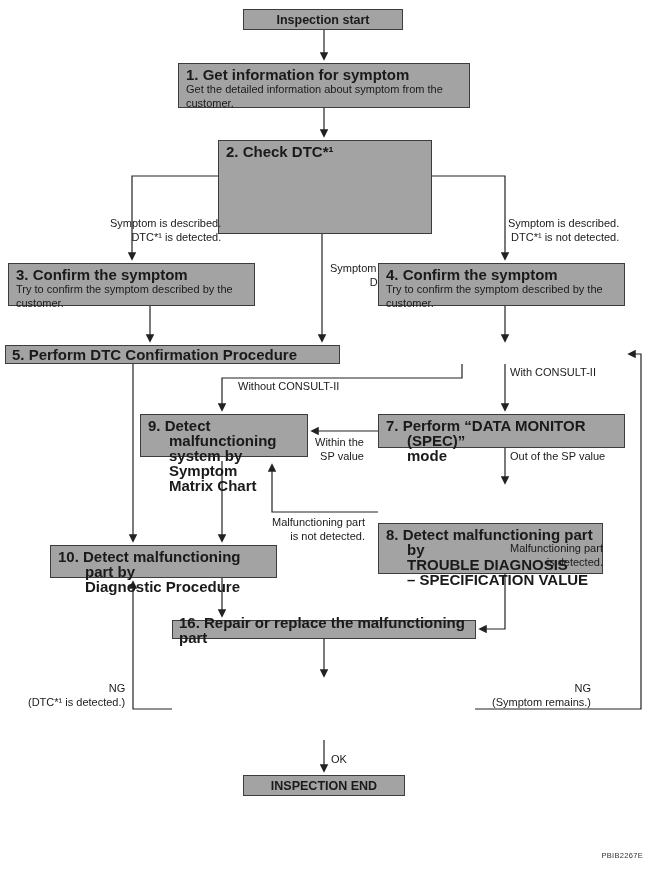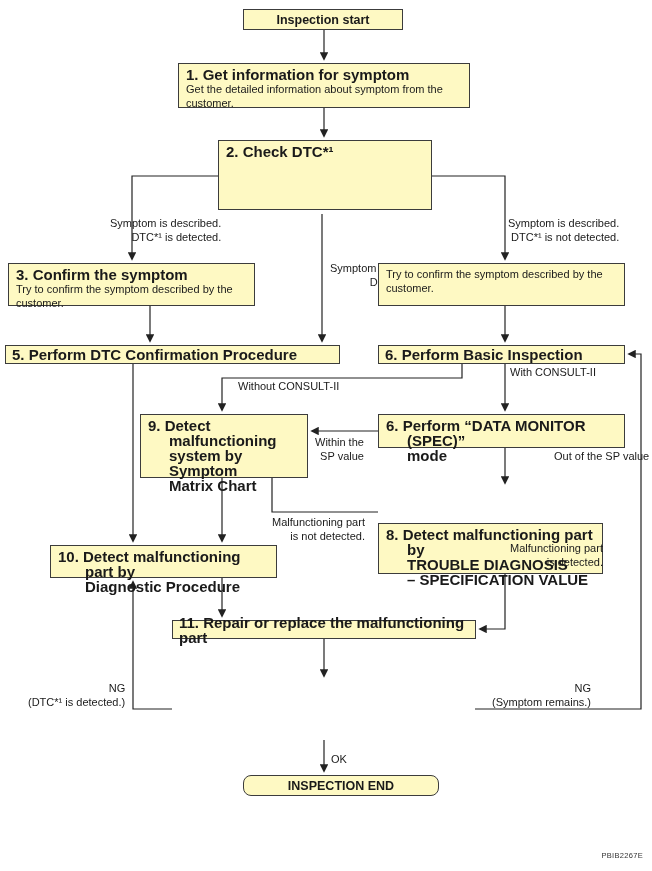--- a/index.html
+++ b/index.html
@@ -1,51 +1,51 @@
 <!DOCTYPE html>
 <html><head>
 <meta charset="utf-8">
 <style>
   html,body{margin:0;padding:0;background:#fff;}
   #page{position:relative;width:652px;height:871px;background:#fff;
         font-family:"Liberation Sans",sans-serif;color:#1a1a1a;overflow:hidden;}
   #wires{position:absolute;left:0;top:0;width:652px;height:871px;}
-  .box{position:absolute;background:#fef9c3;border:1.5px solid #3c3c3c;box-sizing:border-box;
+  .box{position:absolute;background:#a3a3a3;border:1.5px solid #3c3c3c;box-sizing:border-box;
        padding:3px 7px;}
   .title{font-weight:700;font-size:15px;line-height:15px;white-space:pre-line;}
   .body{font-size:11px;line-height:13.5px;white-space:pre-line;margin-top:1px;}
   .oneline{display:flex;align-items:center;padding:0 6px;}
   .terminal{display:flex;align-items:center;justify-content:center;text-align:center;
             font-weight:700;font-size:12.5px;}
   .hang21{padding-left:21px;text-indent:-21px;}
   .hang27{padding-left:27px;text-indent:-27px;}
   .lbl{position:absolute;font-size:11px;line-height:13.5px;white-space:pre-line;text-align:right;}
   
   #b-start{left:243px;top:9px;width:160px;height:21px;}
-  #b-end{left:243px;top:775px;width:196px;height:21px;border-radius:8px;}
+  #b-end{left:243px;top:775px;width:162px;height:21px;}
   #b1{left:178px;top:63px;width:292px;height:45px;}
-  #b2{left:218px;top:140px;width:214px;height:70px;}
+  #b2{left:218px;top:140px;width:214px;height:94px;}
   #b3{left:8px;top:263px;width:247px;height:43px;}
   #b4{left:378px;top:263px;width:247px;height:43px;}
   #b5{left:5px;top:345px;width:335px;height:19px;text-align:center;}
   #b6{left:378px;top:345px;width:247px;height:19px;}
-  #b9{left:140px;top:414px;width:168px;height:64px;}
+  #b9{left:140px;top:414px;width:168px;height:43px;}
   #b7{left:378px;top:414px;width:247px;height:34px;}
   #b8{left:378px;top:487px;width:225px;height:51px;margin-top:36px;}
   #b10{left:50px;top:545px;width:227px;height:33px;}
   #b11{left:172px;top:620px;width:304px;height:19px;}
   #b12{left:172px;top:680px;width:303px;height:60px;}
   
   #l-branch-left{left:110px;top:217px;}
   #l-branch-mid{left:330px;top:217px;margin-top:45px;}
   #l-branch-right{left:508px;top:217px;}
   #l-without{left:238px;top:380px;}
   #l-with{left:510px;top:366px;}
   #l-within{left:315px;top:436px;}
-  #l-outsp{left:510px;top:450px;margin-left:44px;}
+  #l-outsp{left:510px;top:450px;}
   #l-malf-not{left:272px;top:516px;}
   #l-malf-det{left:510px;top:542px;}
   #l-ng-left{left:28px;top:682px;}
   #l-ng-right{left:492px;top:682px;}
   #l-ok{left:331px;top:753px;}
   #footnotes{position:absolute;left:20px;top:812px;font-size:11px;line-height:15px;}
   #figcode{position:absolute;right:9px;top:851px;font-size:7.5px;letter-spacing:.3px;color:#333;}
   polyline{fill:none;stroke:#222;stroke-width:1.2;}
 </style>
 </head>
@@ -102,43 +102,41 @@
   <div class="lbl" id="l-branch-right">Symptom is described.
 DTC*¹ is not detected.</div>
 
   <div id="b3" class="box">
     <div class="title">3. Confirm the symptom</div>
     <div class="body">Try to confirm the symptom described by the
 customer.</div>
   </div>
 
   <div id="b4" class="box">
+    <div class="title">4. Confirm the symptom</div>
     <div class="body">Try to confirm the symptom described by the
 customer.</div>
   </div>
 
   <div id="b5" class="box oneline">
     <span class="title">5. Perform DTC Confirmation Procedure</span>
   </div>
 
-  <div id="b6" class="box oneline">
-    <span class="title">6. Perform Basic Inspection</span>
-  </div>
 
   <div class="lbl" id="l-without">Without CONSULT-II</div>
   <div class="lbl" id="l-with">With CONSULT-II</div>
 
   <div id="b9" class="box">
     <div class="title hang21">9. Detect malfunctioning
 system by Symptom
 Matrix Chart</div>
   </div>
 
   <div id="b7" class="box">
-    <div class="title hang21">6. Perform “DATA MONITOR (SPEC)”
+    <div class="title hang21">7. Perform “DATA MONITOR (SPEC)”
 mode</div>
   </div>
 
   <div class="lbl" id="l-within">Within the
 SP value</div>
   <div class="lbl" id="l-outsp">Out of the SP value</div>
 
   <div id="b8" class="box">
     <div class="title hang21">8. Detect malfunctioning part by
 TROUBLE DIAGNOSIS
@@ -149,21 +147,21 @@
 is not detected.</div>
   <div class="lbl" id="l-malf-det">Malfunctioning part
 is detected.</div>
 
   <div id="b10" class="box">
     <div class="title hang27">10. Detect malfunctioning part by
 Diagnostic Procedure</div>
   </div>
 
   <div id="b11" class="box oneline">
-    <span class="title">11. Repair or replace the malfunctioning part</span>
+    <span class="title">16. Repair or replace the malfunctioning part</span>
   </div>
 
   <div class="lbl" id="l-ng-left">NG
 (DTC*¹ is detected.)</div>
   <div class="lbl" id="l-ng-right">NG
 (Symptom remains.)</div>
 
 
   <div class="lbl" id="l-ok">OK</div>
 

